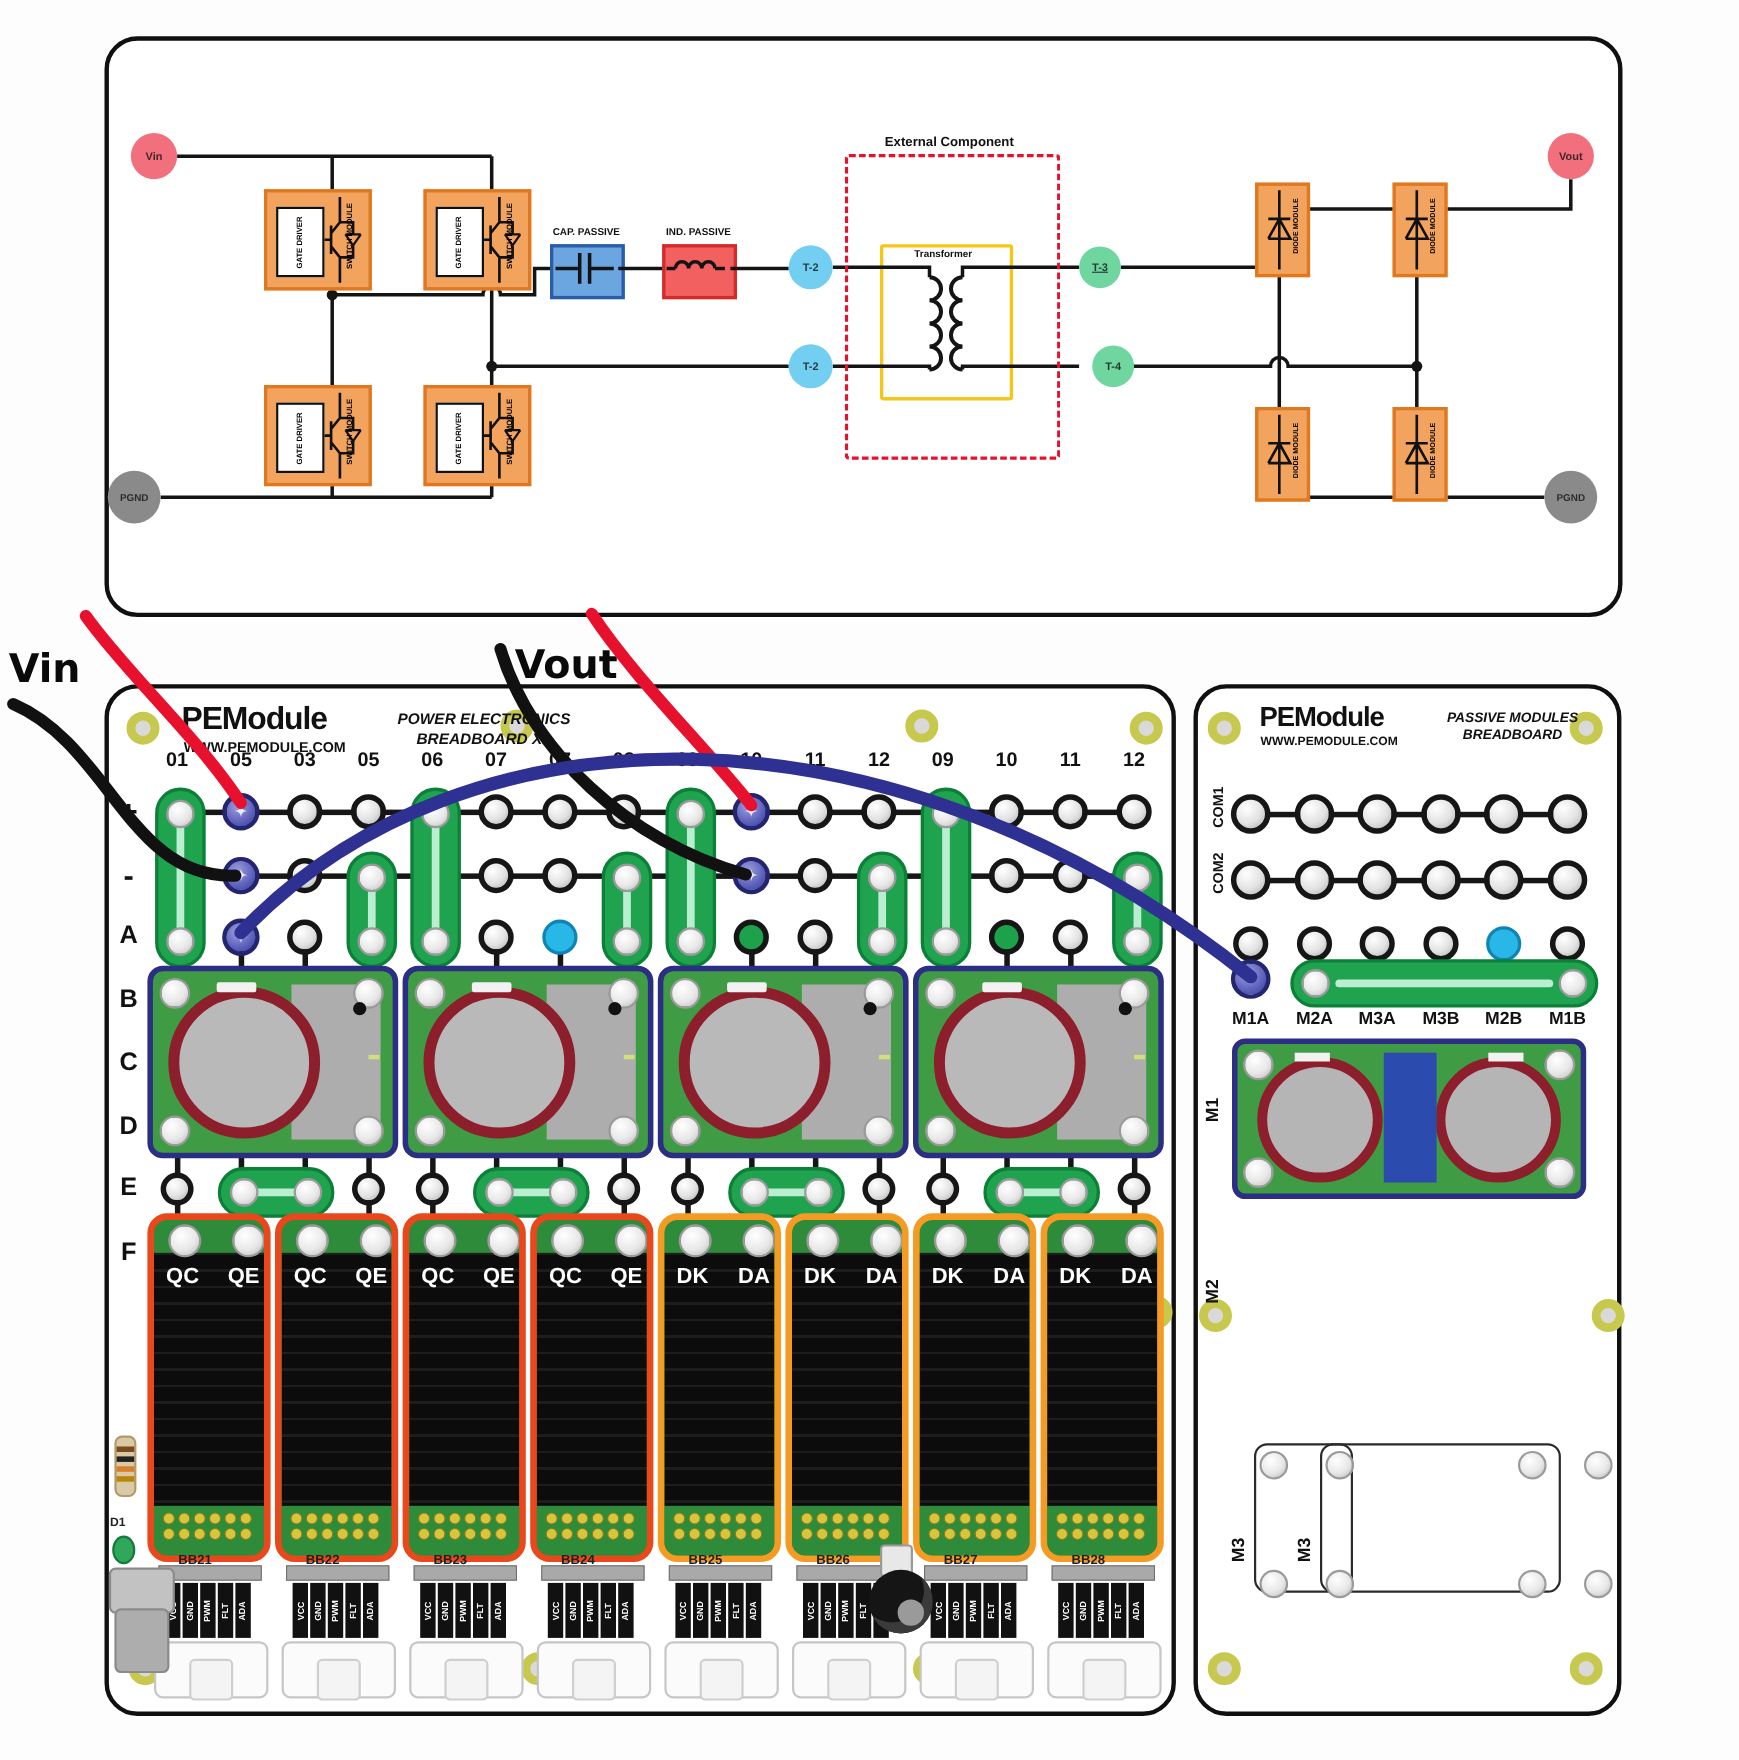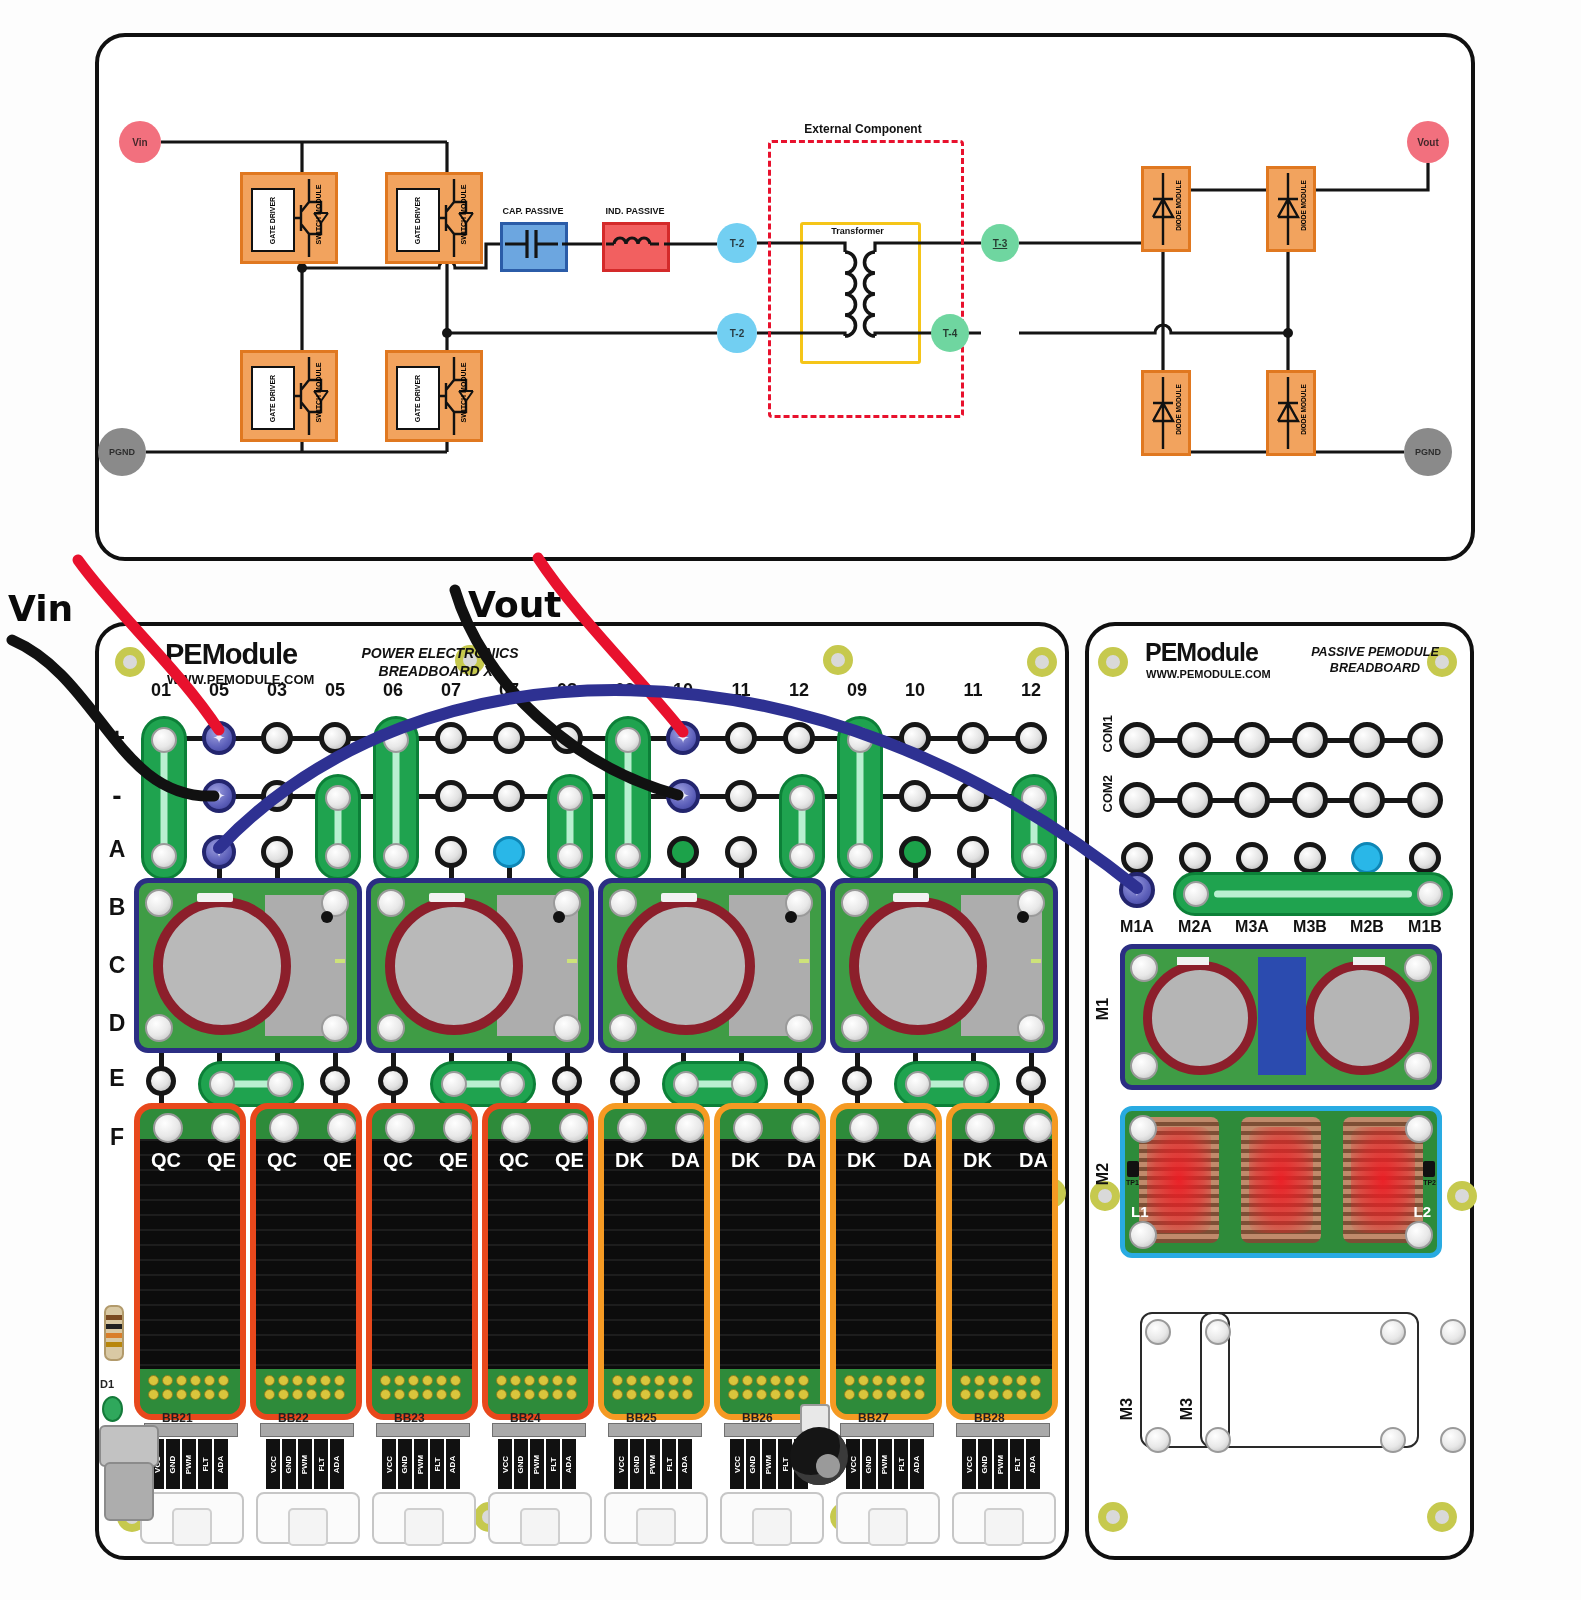--- a/index.html
+++ b/index.html
@@ -101,38 +101,38 @@
   <div class="panel" style="left:95px;top:622px;width:966px;height:930px;z-index:1;"></div>
   <div class="panel" style="left:1085px;top:622px;width:381px;height:930px;z-index:1;"></div>
 
   <div class="abs" style="left:165px;top:638px;font-size:29px;font-weight:900;letter-spacing:-1px;color:#111;z-index:4;">PEModule</div>
   <div class="abs" style="left:167px;top:672px;font-size:13px;font-weight:bold;color:#111;z-index:4;">WWW.PEMODULE.COM</div>
   <div class="abs" style="left:330px;top:645px;width:220px;text-align:center;font-size:14px;font-weight:bold;font-style:italic;color:#111;z-index:4;">POWER ELECTRONICS</div>
   <div class="abs" style="left:330px;top:663px;width:220px;text-align:center;font-size:14px;font-weight:bold;font-style:italic;color:#111;z-index:4;">BREADBOARD XL</div>
 
   <div class="abs" style="left:1145px;top:638px;font-size:25px;font-weight:900;letter-spacing:-1px;color:#111;z-index:4;">PEModule</div>
   <div class="abs" style="left:1146px;top:668px;font-size:11px;font-weight:bold;color:#111;z-index:4;">WWW.PEMODULE.COM</div>
-  <div class="abs" style="left:1290px;top:645px;width:170px;text-align:center;font-size:12.5px;font-weight:bold;font-style:italic;color:#111;z-index:4;">PASSIVE PEMODULE</div>
+  <div class="abs" style="left:1290px;top:645px;width:170px;text-align:center;font-size:12.5px;font-weight:bold;font-style:italic;color:#111;z-index:4;">PASSIVE MODULES</div>
   <div class="abs" style="left:1290px;top:661px;width:170px;text-align:center;font-size:12.5px;font-weight:bold;font-style:italic;color:#111;z-index:4;">BREADBOARD</div>
 
   <svg width="1581" height="1600" style="z-index:40;pointer-events:none;">
     <path id="cable-red-vin" d="M78,560 C115,612 178,668 219,730" fill="none" stroke-width="11" stroke-linecap="round" stroke="#E8112D"></path>
     <path id="cable-black-vin" d="M12,640 C100,678 118,800 214,796" fill="none" stroke-width="11" stroke-linecap="round" stroke="#111111"></path>
     <path id="cable-red-vout" d="M538,558 C576,616 642,680 683,732" fill="none" stroke-width="11" stroke-linecap="round" stroke="#E8112D"></path>
     <path id="cable-black-vout" d="M455,590 C482,682 572,766 678,795" fill="none" stroke-width="11" stroke-linecap="round" stroke="#111111"></path>
     <path id="cable-blue" d="M219,848 C420,636 810,626 1137,888" fill="none" stroke-width="12" stroke-linecap="round" stroke="#2E3192"></path>
   </svg>
 <div class="term abs" style="left: 119px; top: 121px; width: 42px; height: 42px; background: rgb(242, 112, 126); font-size: 10px; z-index: 6;">Vin</div>
     <div class="term abs" style="left: 98px; top: 428px; width: 48px; height: 48px; background: rgb(138, 138, 138); font-size: 9px; z-index: 6;">PGND</div>
     <div class="term abs" style="left: 1407px; top: 121px; width: 42px; height: 42px; background: rgb(242, 112, 126); font-size: 10px; z-index: 6;">Vout</div>
     <div class="term abs" style="left: 1404px; top: 428px; width: 48px; height: 48px; background: rgb(138, 138, 138); font-size: 9px; z-index: 6;">PGND</div>
     <div class="term abs" style="left: 717px; top: 223px; width: 40px; height: 40px; background: rgb(114, 207, 242); font-size: 10px; z-index: 6;">T-2</div>
     <div class="term abs" style="left: 717px; top: 313px; width: 40px; height: 40px; background: rgb(114, 207, 242); font-size: 10px; z-index: 6;">T-2</div>
     <div class="term abs" style="left: 981px; top: 224px; width: 38px; height: 38px; background: rgb(111, 214, 160); font-size: 10px; z-index: 6; text-decoration: underline;">T-3</div>
-    <div class="term abs" style="left: 931px; top: 314px; width: 38px; height: 38px; background: rgb(111, 214, 160); font-size: 10px; z-index: 6;">T-4</div>
+    <div class="term abs" style="left: 993px; top: 314px; width: 38px; height: 38px; background: rgb(111, 214, 160); font-size: 10px; z-index: 6;">T-4</div>
     <div class="smodbox abs" style="left: 240px; top: 172px; width: 92px; height: 86px; z-index: 5;">
    <div class="abs" style="left:8px;top:13px;width:40px;height:60px;background:#fff;border:2px solid #111;display:flex;align-items:center;justify-content:center;">
      <span class="rot" style="font-size:7px;font-weight:bold;white-space:nowrap;">GATE DRIVER</span>
       </div>
    <svg width="92" height="86">
      <g stroke="#111" stroke-width="2.4" fill="none">
        <path d="M52,43 H58 M58,30 V56 M58,37 L66,27 M58,49 L66,59 M66,4 V27 M66,59 V82"></path>
        <path d="M66,27 H78 V38 M66,59 H78 V48"></path>
        <path d="M71,38 H85 M78,48 L71,38 M78,48 L85,38" stroke-width="2"></path>
      </g>
@@ -796,35 +796,20 @@
   <div class="abs" style="right:18px;top:12px;width:96px;height:96px;border:9px solid #8C1F2B;border-radius:50%;background:#B5B5B5;"></div>
   <div class="abs" style="left:52px;top:8px;width:32px;height:8px;background:#F2F2F2;"></div>
   <div class="abs" style="right:52px;top:8px;width:32px;height:8px;background:#F2F2F2;"></div>
   <div class="abs" style="left:133px;top:8px;width:48px;height:118px;background:#2B4BAF;"></div>
   <div class="screw" style="left:5px;top:5px;width:24px;height:24px;"></div>
   <div class="screw" style="right:5px;top:5px;width:24px;height:24px;"></div>
   <div class="screw" style="left:5px;bottom:5px;width:24px;height:24px;"></div>
   <div class="screw" style="right:5px;bottom:5px;width:24px;height:24px;"></div>
     </div>
     <div class="rot abs" style="left: 1088px; top: 1000px; width: 30px; text-align: center; font-size: 16px; font-weight: bold; color: rgb(17, 17, 17); z-index: 4;">M1</div>
-    <div class=" abs" style="left: 1120px; top: 1106px; width: 312px; height: 142px; border: 5px solid rgb(41, 171, 226); border-radius: 12px; background: rgb(46, 139, 58); overflow: hidden; z-index: 3;">
-  <div class="coil" style="left:14px;top:6px;width:80px;height:126px;"></div>
-  <div class="coil" style="left:116px;top:6px;width:80px;height:126px;"></div>
-  <div class="coil" style="left:218px;top:6px;width:80px;height:126px;"></div>
-  <div class="screw" style="left:4px;top:4px;width:24px;height:24px;z-index:3;"></div>
-  <div class="screw" style="right:4px;top:4px;width:24px;height:24px;z-index:3;"></div>
-  <div class="screw" style="left:4px;bottom:4px;width:24px;height:24px;z-index:3;"></div>
-  <div class="screw" style="right:4px;bottom:4px;width:24px;height:24px;z-index:3;"></div>
-  <div class="abs" style="left:2px;top:50px;width:12px;height:16px;background:#111;border-radius:2px;z-index:3;"></div>
-  <div class="abs" style="right:2px;top:50px;width:12px;height:16px;background:#111;border-radius:2px;z-index:3;"></div>
-  <div class="abs" style="left:1px;top:68px;font-size:7px;font-weight:bold;color:#111;z-index:3;">TP1</div>
-  <div class="abs" style="right:1px;top:68px;font-size:7px;font-weight:bold;color:#111;z-index:3;">TP2</div>
-  <div class="abs" style="left:6px;top:92px;font-size:15px;font-weight:bold;color:#fff;z-index:2;">L1</div>
-  <div class="abs" style="right:6px;top:92px;font-size:15px;font-weight:bold;color:#fff;z-index:2;">L2</div>
-    </div>
     <div class="rot abs" style="left: 1088px; top: 1165px; width: 30px; text-align: center; font-size: 16px; font-weight: bold; color: rgb(17, 17, 17); z-index: 4;">M2</div>
     <div class=" abs" style="left: 1140px; top: 1312px; width: 86px; height: 132px; border: 2px solid rgb(42, 42, 42); border-radius: 12px; z-index: 2;"></div>
     <div class=" abs" style="left: 1200px; top: 1312px; width: 215px; height: 132px; border: 2px solid rgb(42, 42, 42); border-radius: 12px; z-index: 2;"></div>
     <div class="screw abs" style="left: 1145px; top: 1319px; width: 22px; height: 22px; z-index: 3;"></div>
     <div class="screw abs" style="left: 1205px; top: 1319px; width: 22px; height: 22px; z-index: 3;"></div>
     <div class="screw abs" style="left: 1380px; top: 1319px; width: 22px; height: 22px; z-index: 3;"></div>
     <div class="screw abs" style="left: 1440px; top: 1319px; width: 22px; height: 22px; z-index: 3;"></div>
     <div class="screw abs" style="left: 1145px; top: 1427px; width: 22px; height: 22px; z-index: 3;"></div>
     <div class="screw abs" style="left: 1205px; top: 1427px; width: 22px; height: 22px; z-index: 3;"></div>
     <div class="screw abs" style="left: 1380px; top: 1427px; width: 22px; height: 22px; z-index: 3;"></div>

